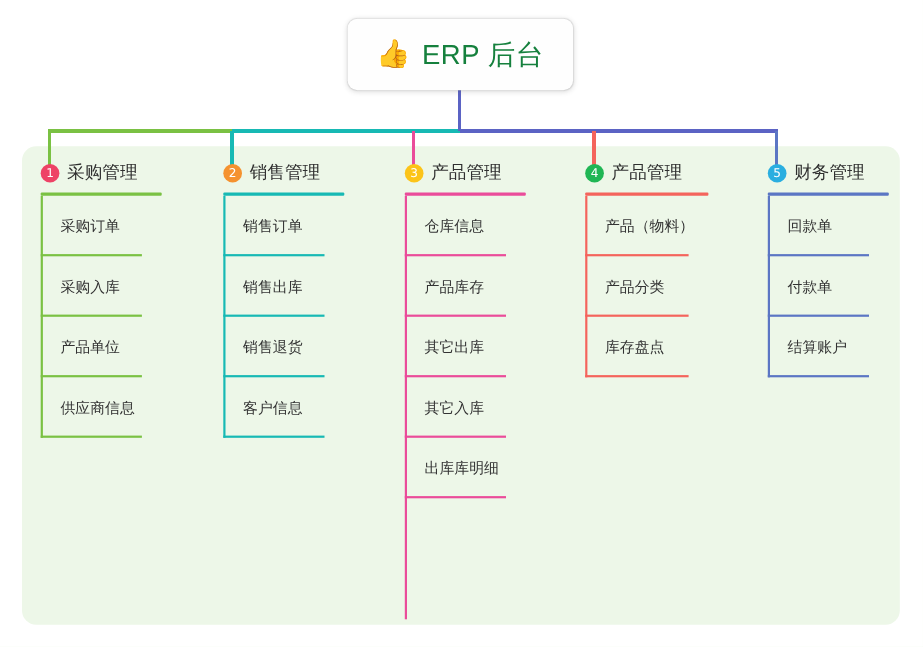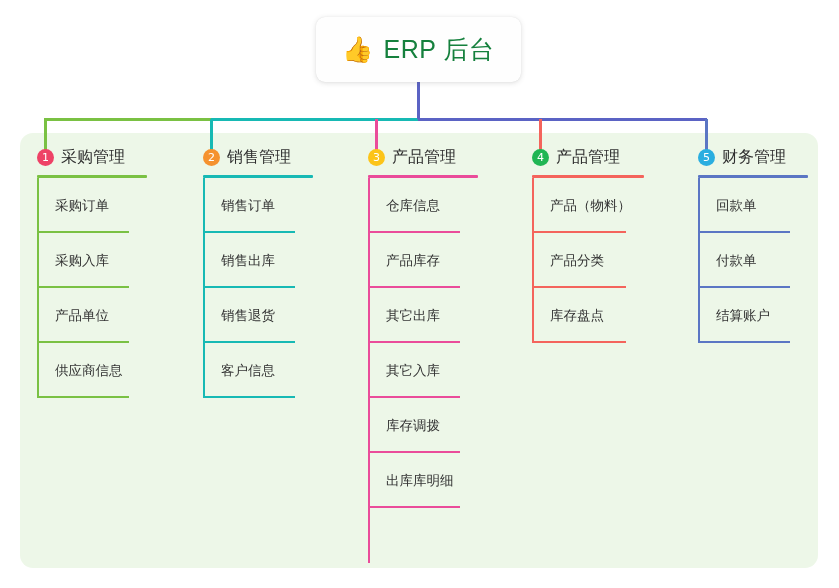--- a/index.html
+++ b/index.html
@@ -149,24 +149,20 @@
           </div>
           <div class="item">
             <span class="item-label">其它出库</span>
             <div class="item-rule" style="background: rgb(234, 76, 154); width: 92px;"></div>
           </div>
           <div class="item">
             <span class="item-label">其它入库</span>
             <div class="item-rule" style="background: rgb(234, 76, 154); width: 92px;"></div>
           </div>
           <div class="item">
-            <span class="item-label">库存调拨</span>
-            <div class="item-rule" style="background: rgb(234, 76, 154); width: 92px;"></div>
-          </div>
-          <div class="item">
             <span class="item-label">出库库明细</span>
             <div class="item-rule" style="background: rgb(234, 76, 154); width: 92px;"></div>
           </div>
         </div>
       </div>
       <div class="col" style="left: 532px; width: 112px;">
         <div class="col-head">
           <span class="badge" style="background: rgb(32, 182, 84);">4</span>
           <span class="col-title">产品管理</span>
         </div>

